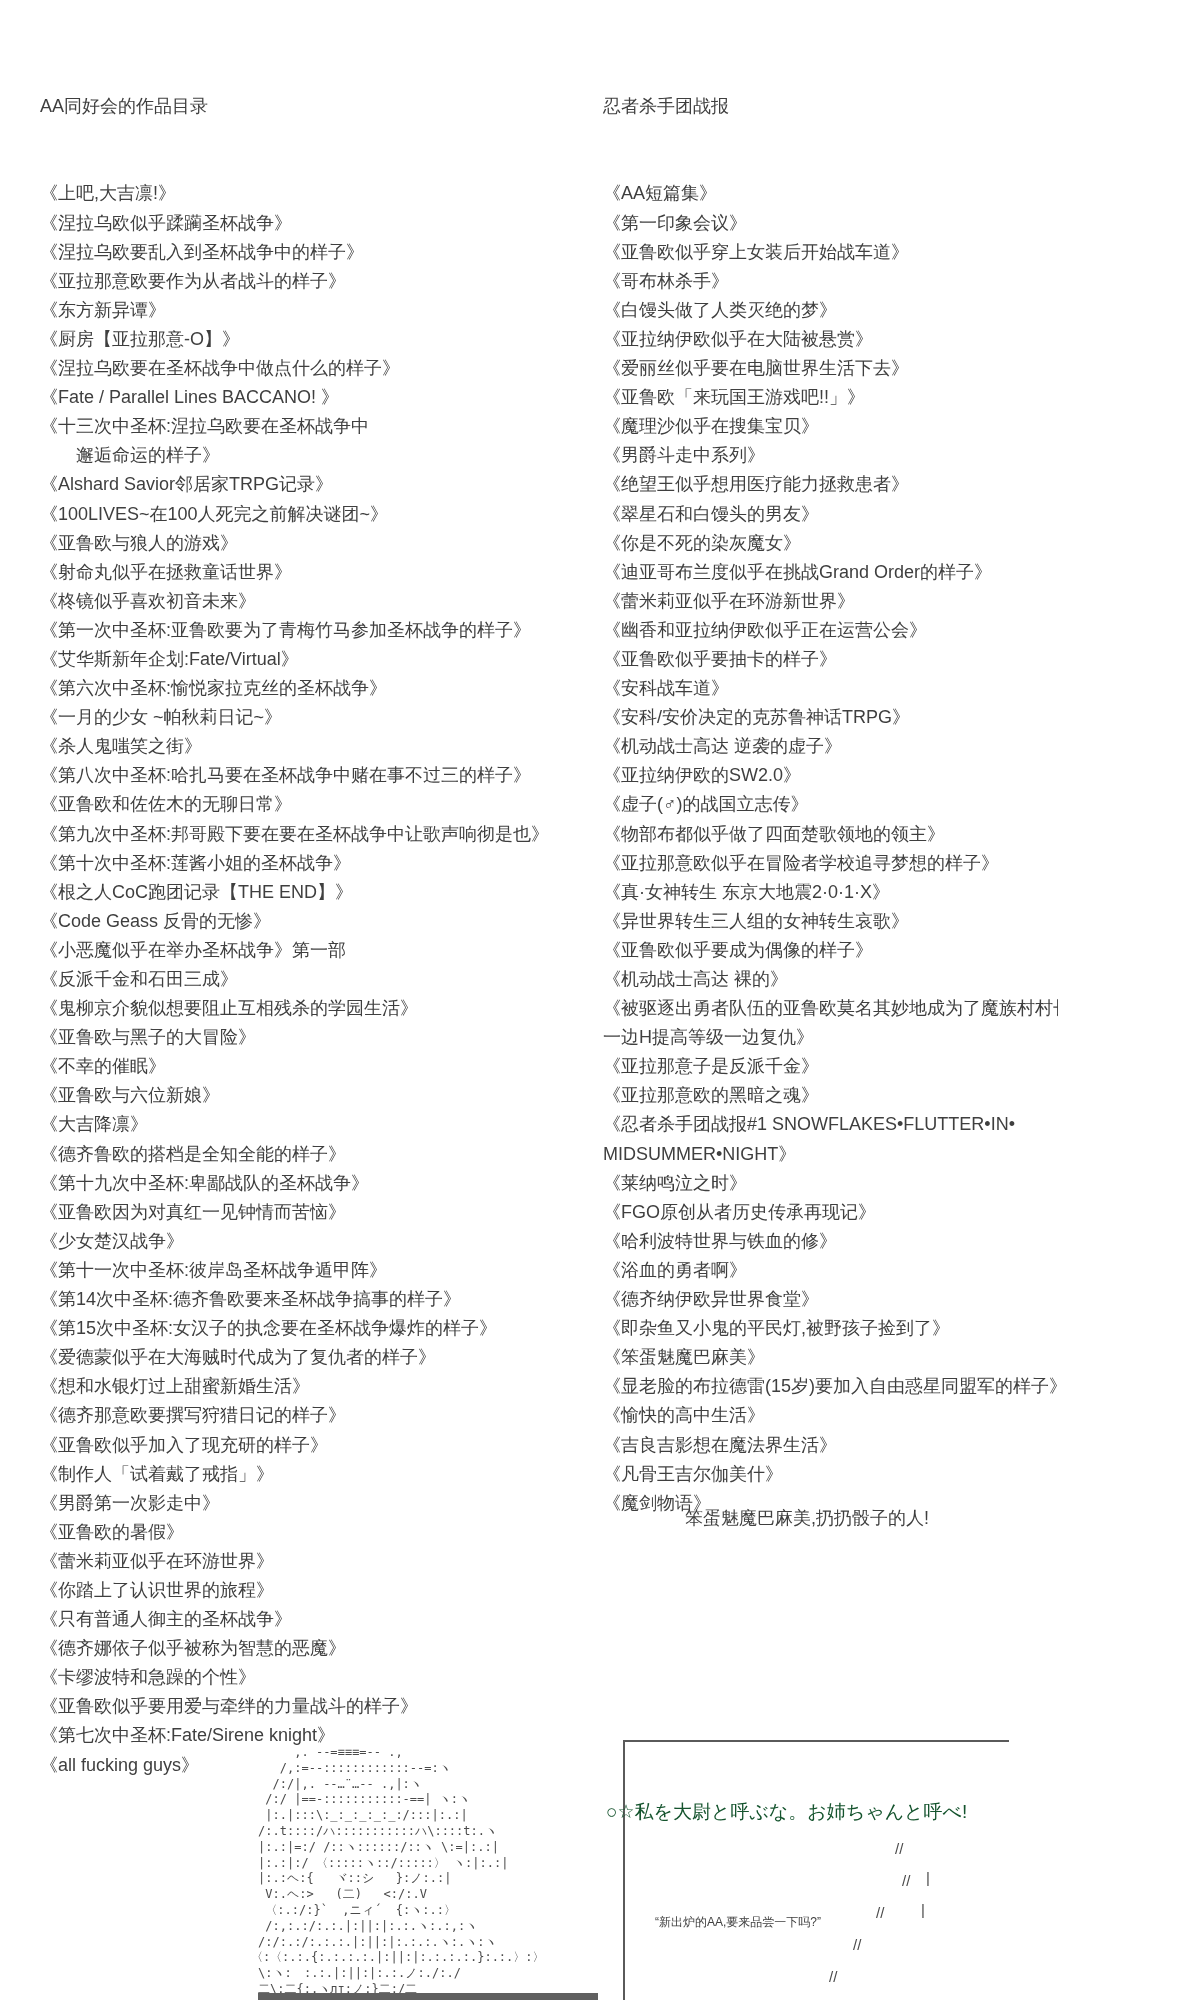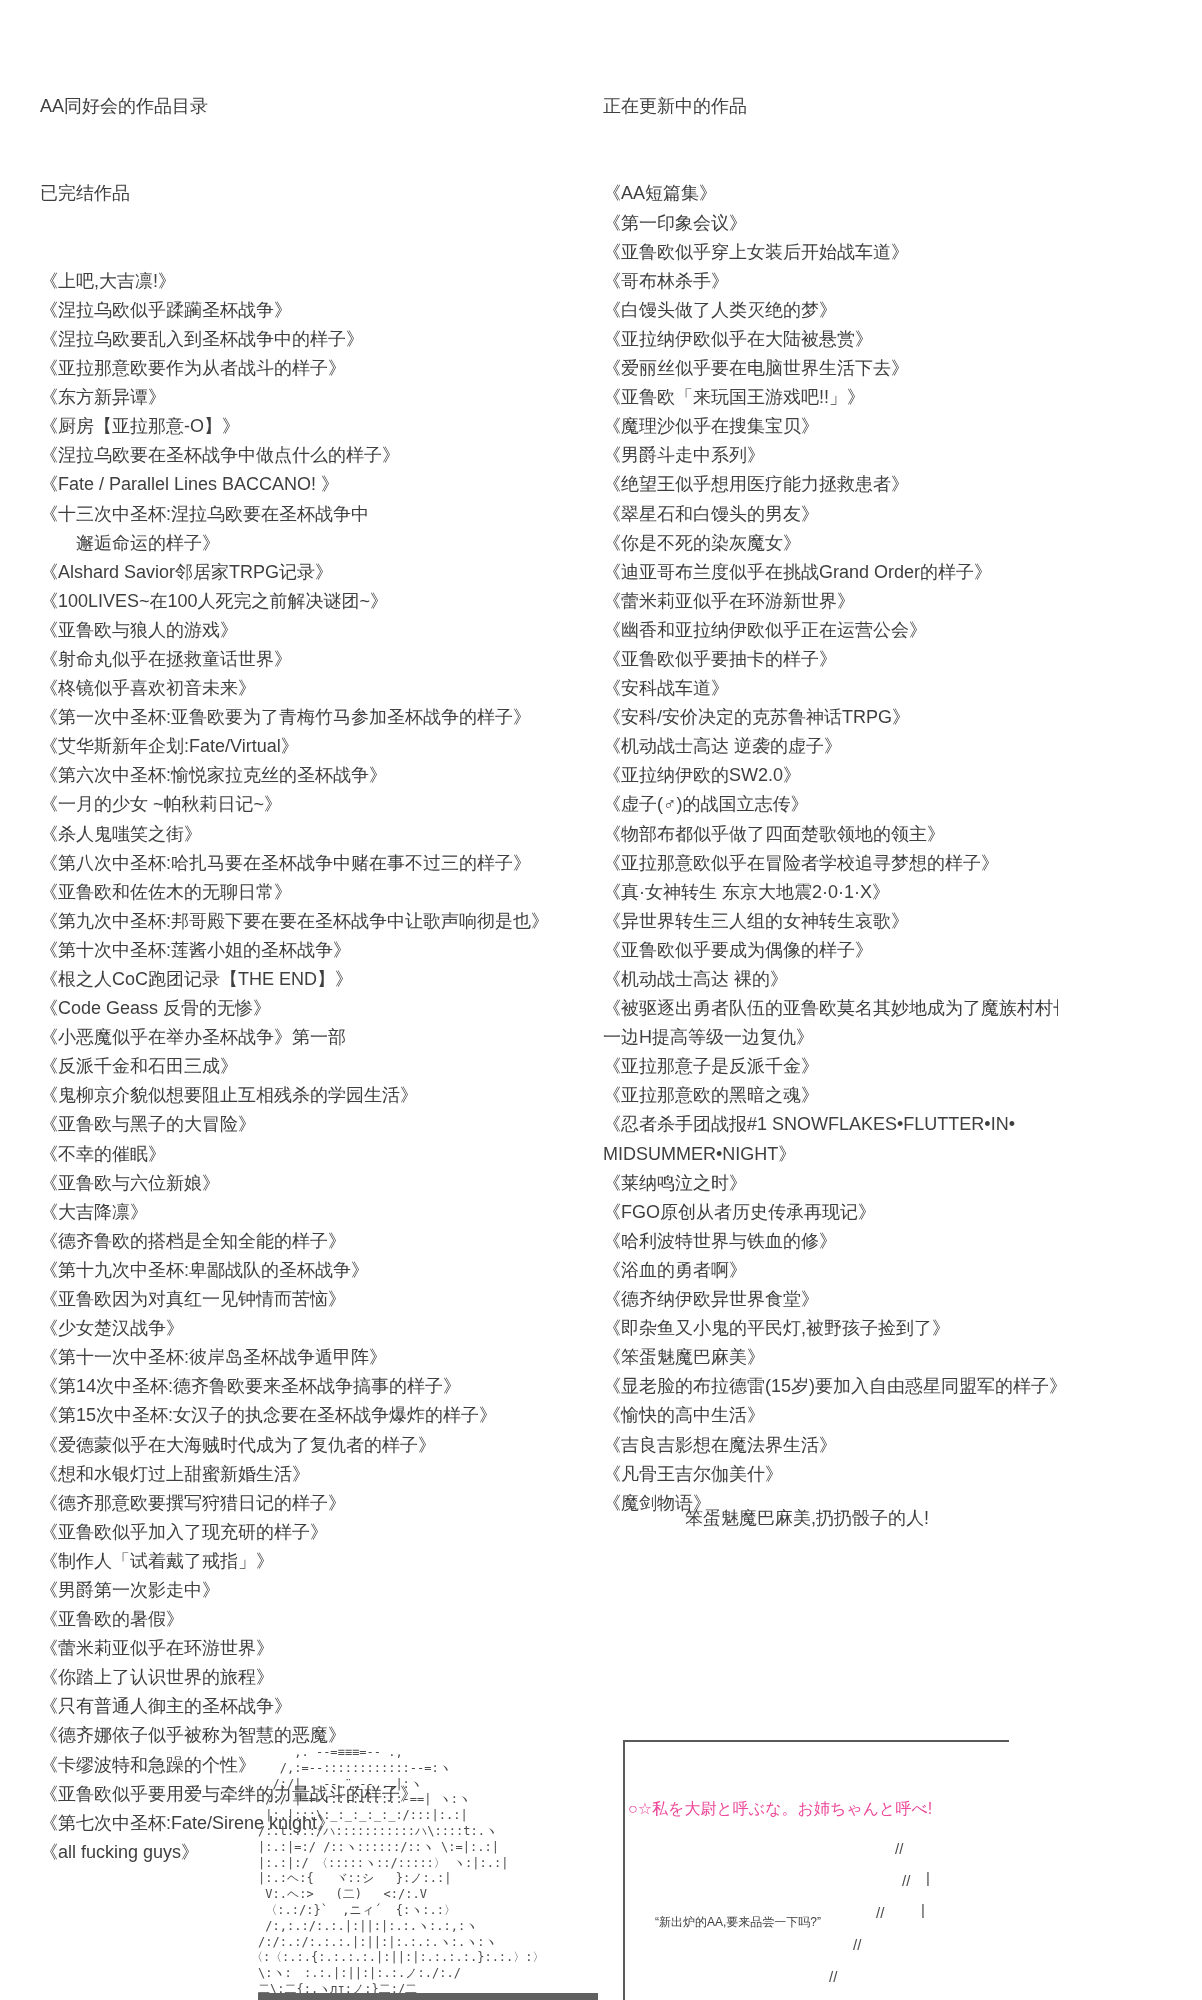--- a/index.html
+++ b/index.html
@@ -22,47 +22,46 @@
   .g-label{display:inline-block;min-width:73px;}
   .g-note{padding-left:73px;white-space:pre;}
   .aa{
     position:absolute;left:222px;top:1745px;margin:0;
     font-family:"DejaVu Sans Mono","Liberation Mono",monospace;
     font-size:12px;line-height:15.8px;color:#4a4a4a;
   }
   .aa-line{white-space:pre;}
   .vline{position:absolute;left:623px;top:1740px;width:2px;height:260px;background:#5a5a5a;}
   .hline{position:absolute;left:623px;top:1740px;width:386px;height:2px;background:#5a5a5a;}
-  .speech1{position:absolute;left:628px;top:1799px;font-size:16px;color:#ec4899;white-space:pre;}
+  .speech1{position:absolute;left:606px;top:1799px;font-size:19px;color:#14532d;white-space:pre;}
   .speech2{position:absolute;left:655px;top:1914px;font-size:12px;color:#404040;white-space:pre;}
   .fx-mark{position:absolute;font-size:15px;color:#4a4a4a;white-space:pre;}
   .fx-mark:nth-child(1){left:895px;top:1840px;}
   .fx-mark:nth-child(2){left:902px;top:1872px;}
   .fx-mark:nth-child(3){left:926px;top:1869px;}
   .fx-mark:nth-child(4){left:876px;top:1904px;}
   .fx-mark:nth-child(5){left:921px;top:1901px;}
   .fx-mark:nth-child(6){left:853px;top:1936px;}
   .fx-mark:nth-child(7){left:829px;top:1968px;}
   .art-baseline{position:absolute;left:258px;top:1993px;width:340px;height:7px;background:#606060;}
 </style>
 </head>
 <body>
 
 <div class="page">
 
   
   <div class="col col-left">
     <div class="line">AA同好会的作品目录</div>
-    <div class="line">已完结作品</div>
     <div><div class="line">《上吧,大吉凛!》</div><div class="line">《涅拉乌欧似乎蹂躏圣杯战争》</div><div class="line">《涅拉乌欧要乱入到圣杯战争中的样子》</div><div class="line">《亚拉那意欧要作为从者战斗的样子》</div><div class="line">《东方新异谭》</div><div class="line">《厨房【亚拉那意-O】》</div><div class="line">《涅拉乌欧要在圣杯战争中做点什么的样子》</div><div class="line">《Fate / Parallel Lines BACCANO! 》</div><div class="line">《十三次中圣杯:涅拉乌欧要在圣杯战争中</div><div class="line">　　邂逅命运的样子》</div><div class="line">《Alshard Savior邻居家TRPG记录》</div><div class="line">《100LIVES~在100人死完之前解决谜团~》</div><div class="line">《亚鲁欧与狼人的游戏》</div><div class="line">《射命丸似乎在拯救童话世界》</div><div class="line">《柊镜似乎喜欢初音未来》</div><div class="line">《第一次中圣杯:亚鲁欧要为了青梅竹马参加圣杯战争的样子》</div><div class="line">《艾华斯新年企划:Fate/Virtual》</div><div class="line">《第六次中圣杯:愉悦家拉克丝的圣杯战争》</div><div class="line">《一月的少女 ~帕秋莉日记~》</div><div class="line">《杀人鬼嗤笑之街》</div><div class="line">《第八次中圣杯:哈扎马要在圣杯战争中赌在事不过三的样子》</div><div class="line">《亚鲁欧和佐佐木的无聊日常》</div><div class="line">《第九次中圣杯:邦哥殿下要在要在圣杯战争中让歌声响彻是也》</div><div class="line">《第十次中圣杯:莲酱小姐的圣杯战争》</div><div class="line">《根之人CoC跑团记录【THE END】》</div><div class="line">《Code Geass 反骨的无惨》</div><div class="line">《小恶魔似乎在举办圣杯战争》第一部</div><div class="line">《反派千金和石田三成》</div><div class="line">《鬼柳京介貌似想要阻止互相残杀的学园生活》</div><div class="line">《亚鲁欧与黑子的大冒险》</div><div class="line">《不幸的催眠》</div><div class="line">《亚鲁欧与六位新娘》</div><div class="line">《大吉降凛》</div><div class="line">《德齐鲁欧的搭档是全知全能的样子》</div><div class="line">《第十九次中圣杯:卑鄙战队的圣杯战争》</div><div class="line">《亚鲁欧因为对真红一见钟情而苦恼》</div><div class="line">《少女楚汉战争》</div><div class="line">《第十一次中圣杯:彼岸岛圣杯战争遁甲阵》</div><div class="line">《第14次中圣杯:德齐鲁欧要来圣杯战争搞事的样子》</div><div class="line">《第15次中圣杯:女汉子的执念要在圣杯战争爆炸的样子》</div><div class="line">《爱德蒙似乎在大海贼时代成为了复仇者的样子》</div><div class="line">《想和水银灯过上甜蜜新婚生活》</div><div class="line">《德齐那意欧要撰写狩猎日记的样子》</div><div class="line">《亚鲁欧似乎加入了现充研的样子》</div><div class="line">《制作人「试着戴了戒指」》</div><div class="line">《男爵第一次影走中》</div><div class="line">《亚鲁欧的暑假》</div><div class="line">《蕾米莉亚似乎在环游世界》</div><div class="line">《你踏上了认识世界的旅程》</div><div class="line">《只有普通人御主的圣杯战争》</div><div class="line">《德齐娜依子似乎被称为智慧的恶魔》</div><div class="line">《卡缪波特和急躁的个性》</div><div class="line">《亚鲁欧似乎要用爱与牵绊的力量战斗的样子》</div><div class="line">《第七次中圣杯:Fate/Sirene knight》</div><div class="line">《all fucking guys》</div></div>
   </div>
 
   
   <div class="col col-right">
-    <div class="line">正在更新中的作品</div>
+    <div class="line">忍者杀手团战报</div>
     <div><div class="line">《AA短篇集》</div><div class="line">《第一印象会议》</div><div class="line">《亚鲁欧似乎穿上女装后开始战车道》</div><div class="line">《哥布林杀手》</div><div class="line">《白馒头做了人类灭绝的梦》</div><div class="line">《亚拉纳伊欧似乎在大陆被悬赏》</div><div class="line">《爱丽丝似乎要在电脑世界生活下去》</div><div class="line">《亚鲁欧「来玩国王游戏吧!!」》</div><div class="line">《魔理沙似乎在搜集宝贝》</div><div class="line">《男爵斗走中系列》</div><div class="line">《绝望王似乎想用医疗能力拯救患者》</div><div class="line">《翠星石和白馒头的男友》</div><div class="line">《你是不死的染灰魔女》</div><div class="line">《迪亚哥布兰度似乎在挑战Grand Order的样子》</div><div class="line">《蕾米莉亚似乎在环游新世界》</div><div class="line">《幽香和亚拉纳伊欧似乎正在运营公会》</div><div class="line">《亚鲁欧似乎要抽卡的样子》</div><div class="line">《安科战车道》</div><div class="line">《安科/安价决定的克苏鲁神话TRPG》</div><div class="line">《机动战士高达 逆袭的虚子》</div><div class="line">《亚拉纳伊欧的SW2.0》</div><div class="line">《虚子(♂)的战国立志传》</div><div class="line">《物部布都似乎做了四面楚歌领地的领主》</div><div class="line">《亚拉那意欧似乎在冒险者学校追寻梦想的样子》</div><div class="line">《真·女神转生 东京大地震2·0·1·X》</div><div class="line">《异世界转生三人组的女神转生哀歌》</div><div class="line">《亚鲁欧似乎要成为偶像的样子》</div><div class="line">《机动战士高达 裸的》</div><div class="line">《被驱逐出勇者队伍的亚鲁欧莫名其妙地成为了魔族村村长,</div><div class="line">一边H提高等级一边复仇》</div><div class="line">《亚拉那意子是反派千金》</div><div class="line">《亚拉那意欧的黑暗之魂》</div><div class="line">《忍者杀手团战报#1 SNOWFLAKES•FLUTTER•IN•</div><div class="line">MIDSUMMER•NIGHT》</div><div class="line">《莱纳鸣泣之时》</div><div class="line">《FGO原创从者历史传承再现记》</div><div class="line">《哈利波特世界与铁血的修》</div><div class="line">《浴血的勇者啊》</div><div class="line">《德齐纳伊欧异世界食堂》</div><div class="line">《即杂鱼又小鬼的平民灯,被野孩子捡到了》</div><div class="line">《笨蛋魅魔巴麻美》</div><div class="line">《显老脸的布拉德雷(15岁)要加入自由惑星同盟军的样子》</div><div class="line">《愉快的高中生活》</div><div class="line">《吉良吉影想在魔法界生活》</div><div class="line">《凡骨王吉尔伽美什》</div><div class="line">《魔剑物语》</div></div>
   </div>
 
   
   <div class="groups">
     <div>
         <div class="group-row-wrap">
         <div class="g-note">笨蛋魅魔巴麻美,扔扔骰子的人!</div>
       </div>
       </div>

